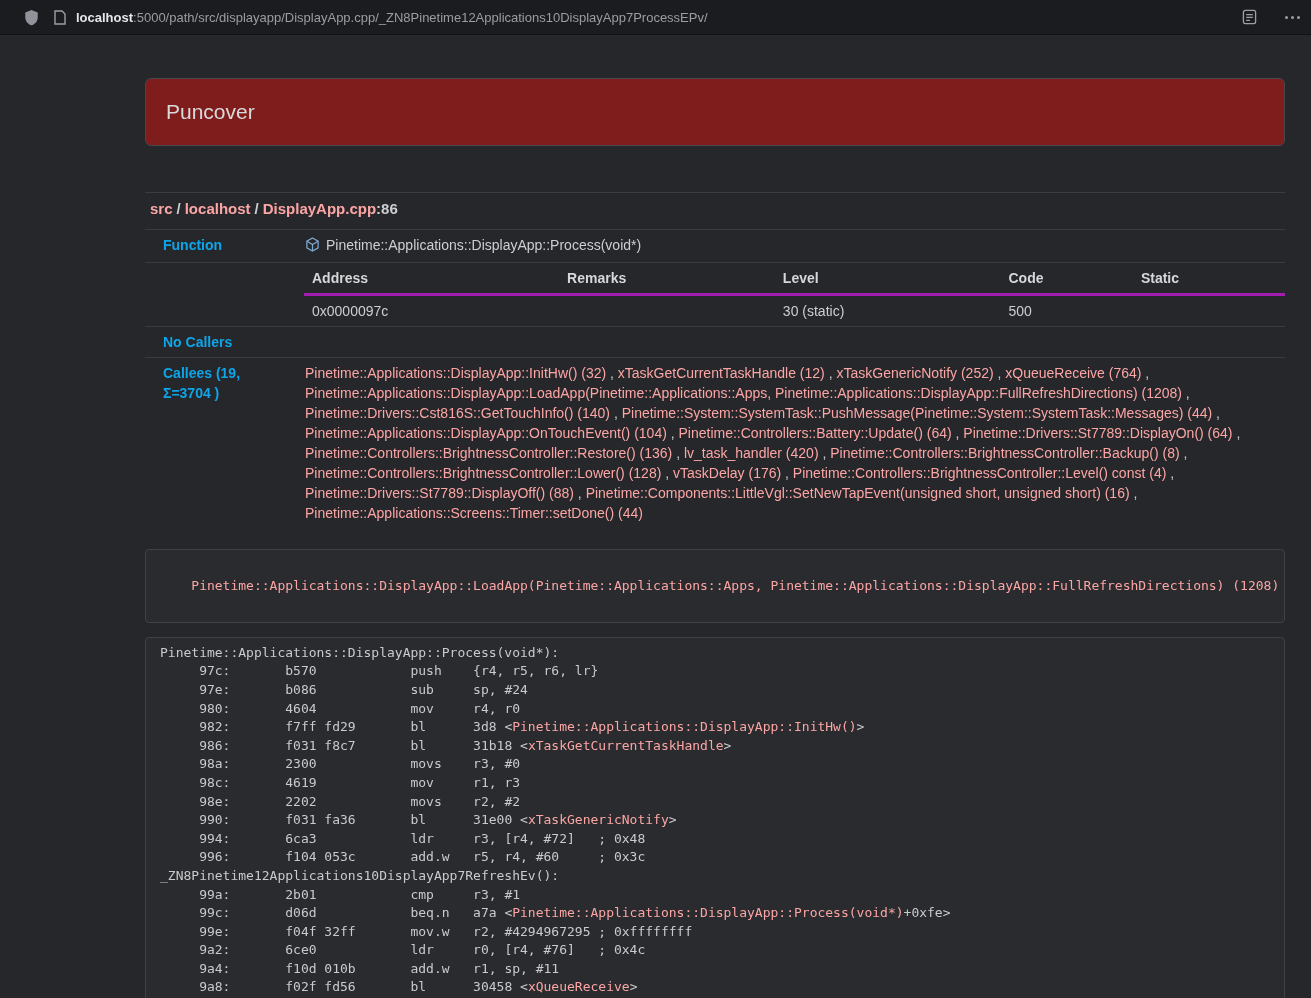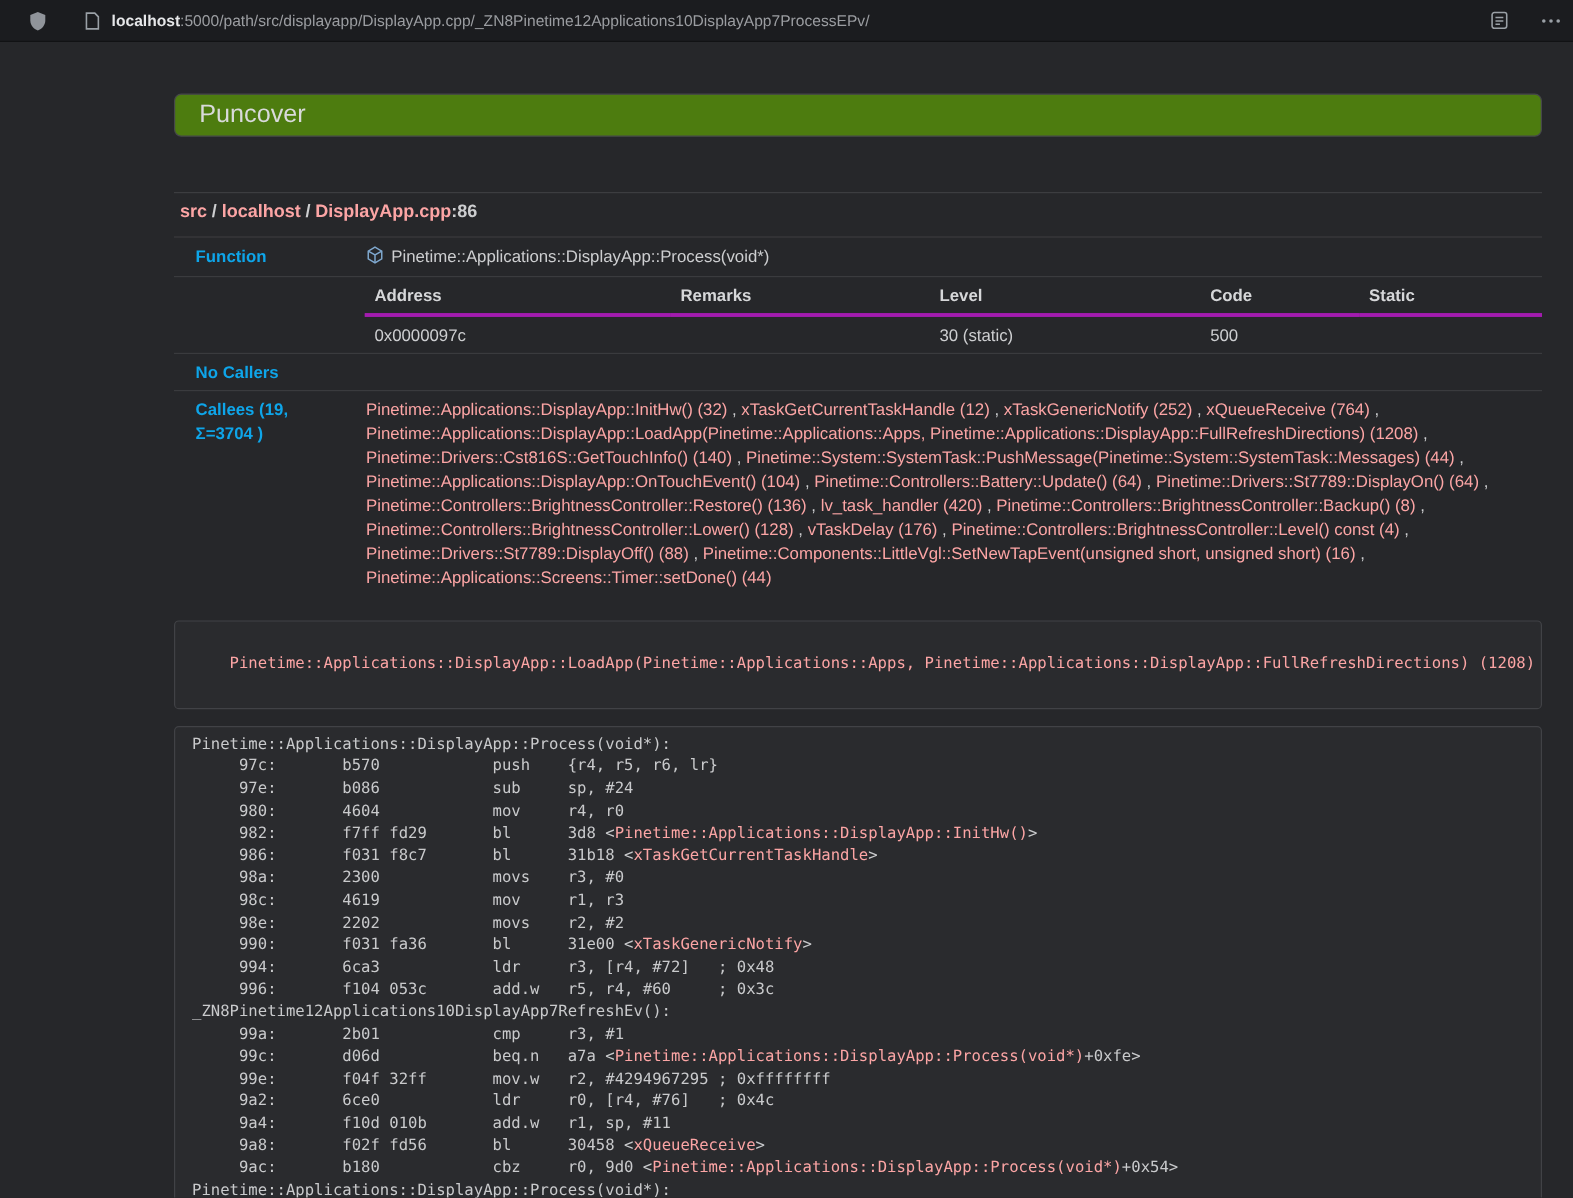--- a/index.html
+++ b/index.html
@@ -10,33 +10,33 @@
     font-family: "Liberation Sans", sans-serif; font-size: 14px;
   }
   a { color: #fca5a5; text-decoration: none; }
 
   
   .topbar {
     height: 35px; background: #1b1c1f; border-bottom: 1px solid #111214;
     display: flex; align-items: center; padding: 0 10px 0 24px;
   }
   .topbar .icon { display: flex; align-items: center; }
-  .urlbar { display: flex; align-items: center; margin-left: 32px; flex: 1; min-width: 0; }
+  .urlbar { display: flex; align-items: center; margin-left: 15px; flex: 1; min-width: 0; }
   .url-text { margin-left: 10px; font-size: 13px; white-space: nowrap; overflow: hidden; }
   .url-host { color: #e6e7e9; font-weight: 600; }
   .url-rest { color: #9b9da1; }
   .topbar-right { display: flex; align-items: center; gap: 26px; margin-left: 12px; }
   .dots { display: flex; align-items: center; }
   .dots i { width: 3px; height: 3px; border-radius: 50%; background: #9aa0a6; display: inline-block; margin: 0 1.5px; }
 
   
   .container { width: 1140px; margin-left: 145px; }
   .jumbotron {
-    margin-top: 43px; background: #4d7c0f; border: 1px solid #46474b;
-    border-radius: 6px; padding: 5px 20px;
+    margin-top: 43px; background: #7f1d1d; border: 1px solid #46474b;
+    border-radius: 6px; padding: 21px 20px;
   }
   .jumbotron h1 { margin: 0; font-size: 21px; font-weight: 400; color: #d9dadb; line-height: 24px; }
   hr.divider { border: 0; border-top: 1px solid #3c3d40; margin: 46px 0 6px 0; }
   .path { padding-left: 5px; font-size: 15px; font-weight: 600; line-height: 20px; margin-bottom: 10px; }
   .path .sep { color: #cdced0; margin: 0 4px; font-weight: 600; }
   .path .line-no { color: #cdced0; }
 
   
   table.symtable { width: 100%; border-collapse: collapse; }
   table.symtable > tbody > tr > th,

